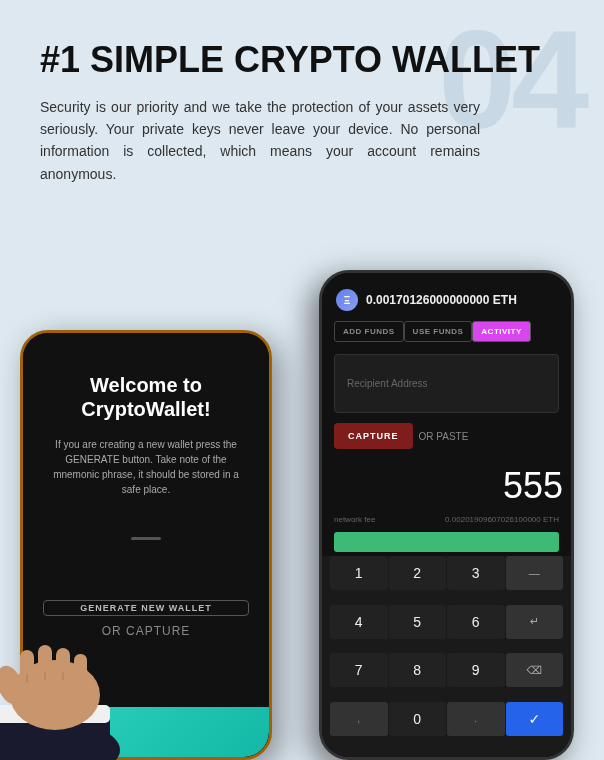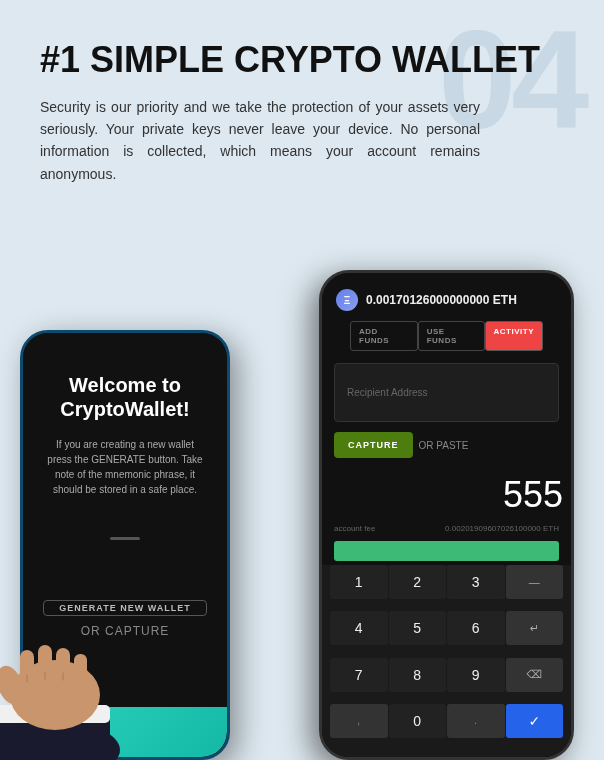--- a/index.html
+++ b/index.html
@@ -55,25 +55,25 @@
       left: 0;
       width: 604px;
       height: 500px;
     }
 
     
     .phone-left {
       position: absolute;
       left: 20px;
       bottom: 0;
-      width: 210px;
+      width: 252px;
       height: 430px;
       background: #1a1a1a;
       border-radius: 28px;
-      border: 3px solid #0c4a6e;
+      border: 3px solid #a16207;
       overflow: hidden;
       z-index: 2;
       box-shadow: 8px 8px 30px rgba(0,0,0,0.4);
     }
 
     .phone-left-inner {
       width: 100%;
       height: 100%;
       background: #111;
       display: flex;
@@ -189,21 +189,21 @@
 
     .eth-balance {
       font-size: 12px;
       color: #eee;
       font-weight: 600;
     }
 
     
     .pr-tabs {
       display: flex;
-      padding: 0 28px;
+      padding: 0 12px;
       gap: 0;
       margin-bottom: 12px;
     }
 
     .pr-tab {
       font-size: 8px;
       font-weight: 700;
       letter-spacing: 0.5px;
       padding: 5px 8px;
       border-radius: 3px;
@@ -211,21 +211,21 @@
     }
 
     .pr-tab-inactive {
       color: #888;
       background: transparent;
       border: 1px solid #444;
     }
 
     .pr-tab-active {
       color: #fff;
-      background: #ef4444;
+      background: #d946ef;
       border: 1px solid #555;
     }
 
     
     .pr-input-area {
       margin: 0 12px 10px 12px;
       background: #1e1e1e;
       border: 1px solid #333;
       border-radius: 4px;
       padding: 23px 12px;
@@ -238,21 +238,21 @@
 
     
     .pr-capture-row {
       display: flex;
       align-items: center;
       margin: 0 12px 8px 12px;
       gap: 6px;
     }
 
     .pr-capture-btn {
-      background: #4d7c0f;
+      background: #7f1d1d;
       color: #fff;
       font-size: 9px;
       font-weight: 700;
       letter-spacing: 1px;
       padding: 8px 14px;
       border-radius: 4px;
     }
 
     .pr-paste-text {
       font-size: 10px;
@@ -409,21 +409,21 @@
       </div>
 
       <div class="pr-capture-row">
         <div class="pr-capture-btn">CAPTURE</div>
         <div class="pr-paste-text">OR PASTE</div>
       </div>
 
       <div class="pr-amount">555</div>
 
       <div class="pr-fee-row">
-        <span class="pr-fee-label">account fee</span>
+        <span class="pr-fee-label">network fee</span>
         <span class="pr-fee-value">0.00201909607026100000 ETH</span>
       </div>
 
       <div class="pr-send-bar"></div>
 
       <div class="pr-keypad">
 
         <div class="pr-key">1</div>
         <div class="pr-key">2</div>
         <div class="pr-key">3</div>

